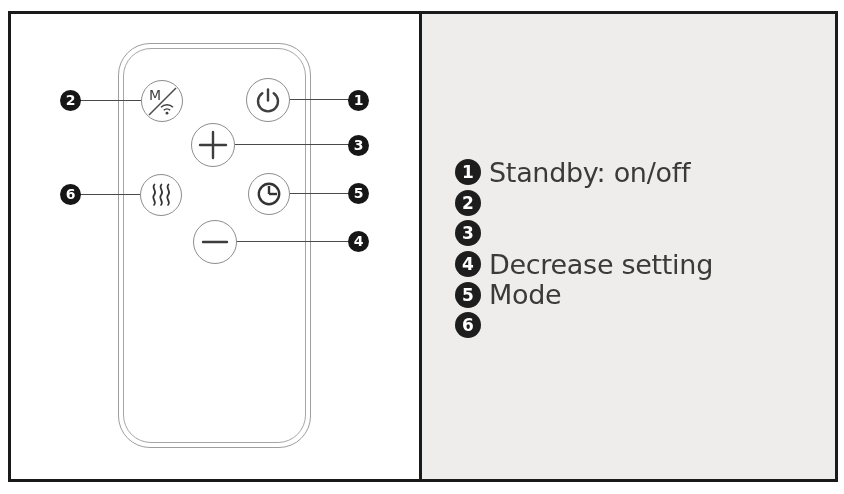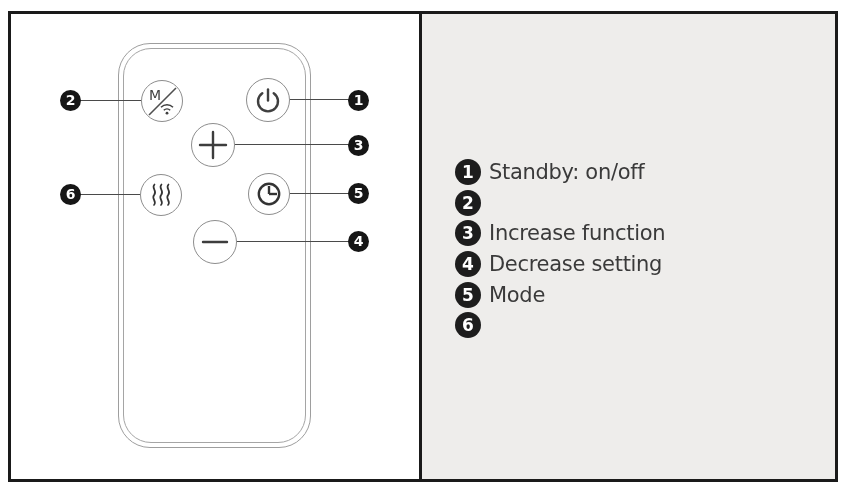--- a/index.html
+++ b/index.html
@@ -95,21 +95,21 @@
     flex: 0 0 auto;
     width: 26px; height: 26px;
     border-radius: 50%;
     background: #1d1d1d;
     color: #ffffff;
     font-size: 17px; font-weight: bold;
     line-height: 26px; text-align: center;
   }
   .ltext {
     margin-left: 8px;
-    font-size: 21px;
+    font-size: 27px;
     color: #3a3a3a;
     letter-spacing: -0.3px;
     white-space: nowrap;
   }
 </style>
 </head>
 <body>
 
 <div class="canvas">
   <div class="frame"></div>
@@ -195,21 +195,20 @@
   <div class="legend">
     <div class="legend-row">
       <span class="lbadge">1</span>
       <span class="ltext">Standby: on/off</span>
     </div>
     <div class="legend-row">
       <span class="lbadge">2</span>
     </div>
     <div class="legend-row">
       <span class="lbadge">3</span>
-      <span class="ltext">Increase function</span>
     </div>
     <div class="legend-row">
       <span class="lbadge">4</span>
       <span class="ltext">Decrease setting</span>
     </div>
     <div class="legend-row">
       <span class="lbadge">5</span>
       <span class="ltext">Mode</span>
     </div>
     <div class="legend-row">

